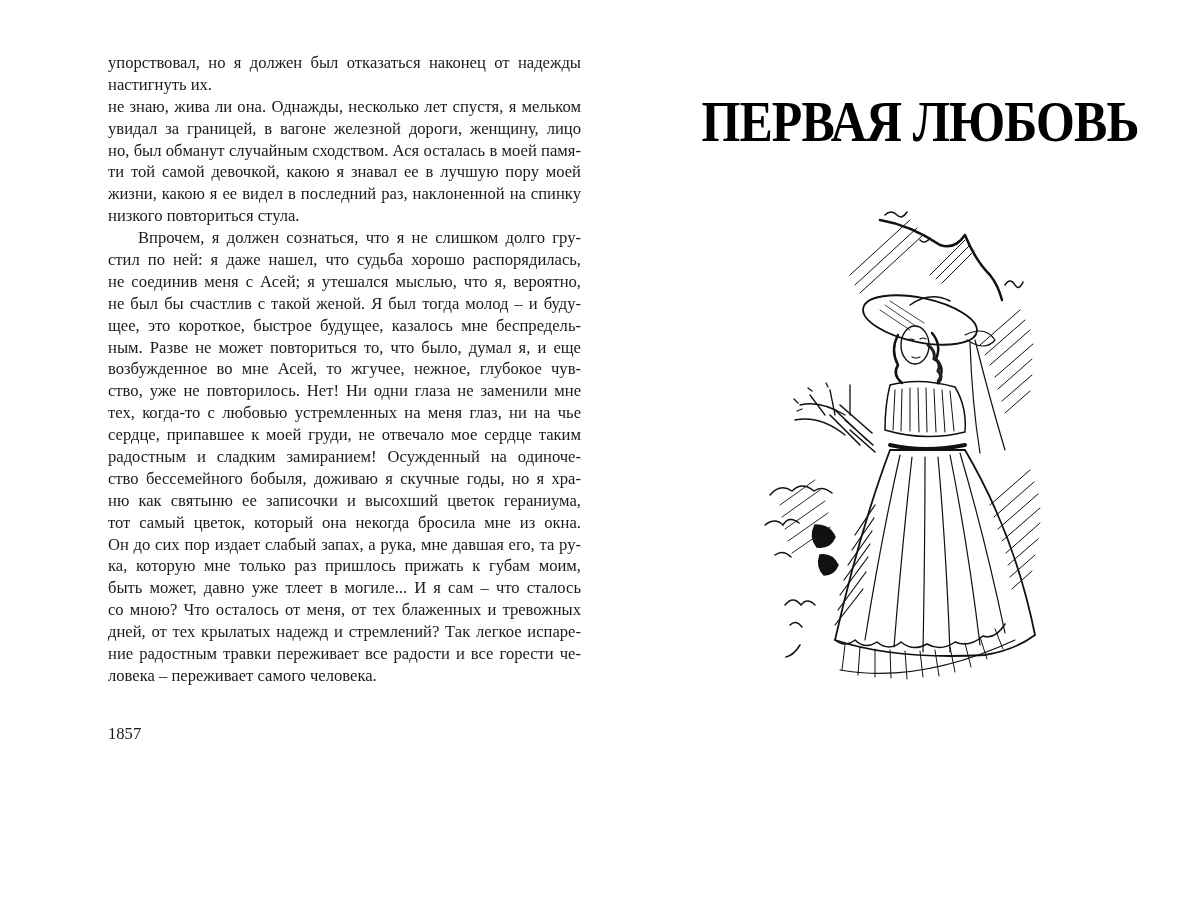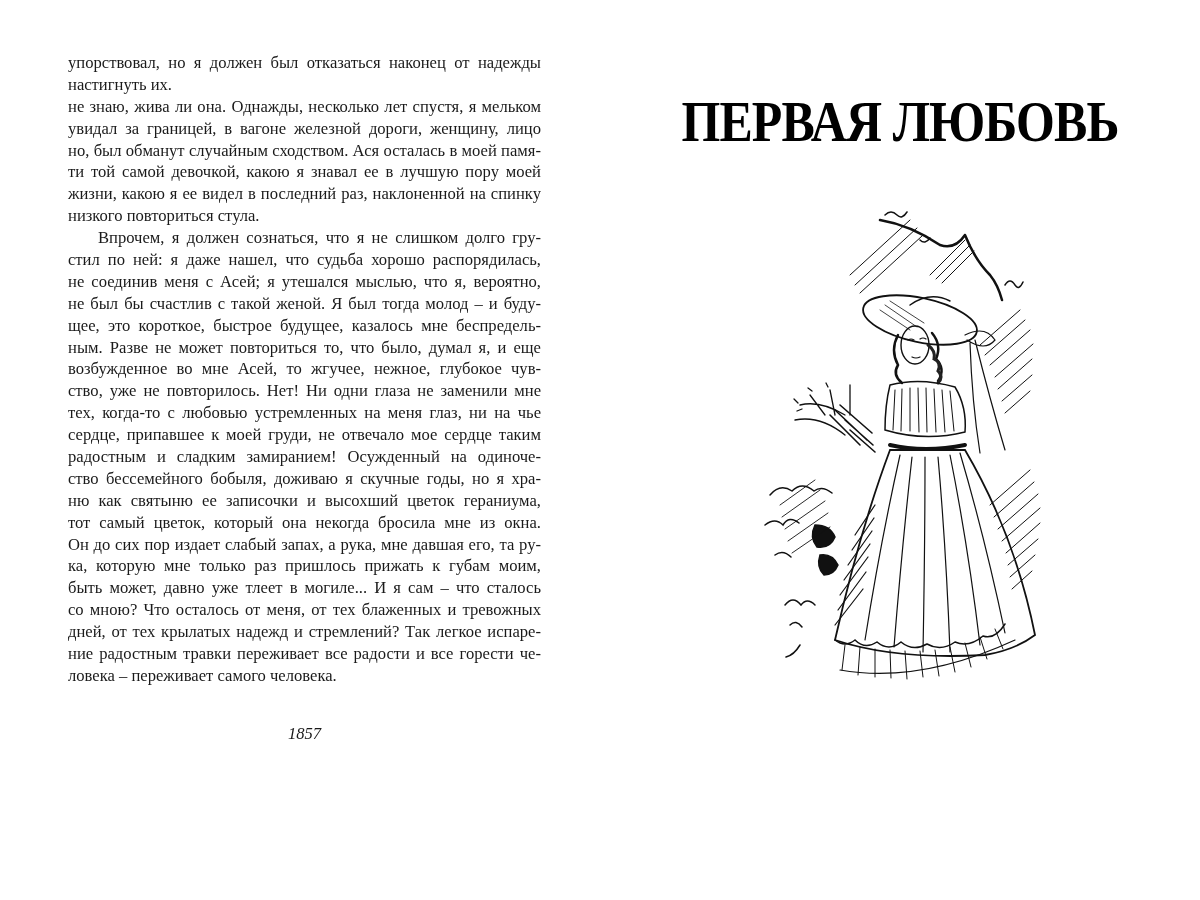--- a/index.html
+++ b/index.html
@@ -1,23 +1,23 @@
 <!DOCTYPE html>
 <html><head>
   <meta charset="utf-8">
   <style>
     html, body { margin: 0; padding: 0; background: #ffffff; }
     body { width: 1200px; height: 900px; position: relative; overflow: hidden; font-family: "Liberation Serif", serif; color: #1a1a1a; }
     .spread { position: absolute; inset: 0; display: flex; }
-    .page { position: relative; width: 600px; height: 900px; }
+    .page { position: relative; width: 600px; height: 900px; margin-left: 40px; }
     .page-left .text-block { position: absolute; left: 68px; top: 52px; width: 473px; }
     .line { display: block; font-size: 16.6px; line-height: 21.9px; height: 21.9px; white-space: nowrap; text-align: justify; text-align-last: justify; }
     .line.last { text-align-last: left; }
     .line.indent { padding-left: 30px; }
-    .date { position: absolute; left: 68px; top: 724px; width: 473px; text-align: center; font-style: italic; font-size: 16.6px; }
+    .date { position: absolute; left: 68px; top: 724px; width: 473px; text-align: left; font-size: 16.6px; }
     .title { position: absolute; left: 0; width: 100%; top: 88px; text-align: center; font-family: "Liberation Serif", serif; font-weight: bold; font-size: 58px; letter-spacing: -1px; transform: scaleX(0.86); color: #000; }
     .illustration { position: absolute; left: 740px; top: 205px; width: 330px; height: 500px; }
   </style>
 </head>
 <body>
 
 <div class="spread">
   <div class="page page-left">
     <div class="text-block" id="text-block">
         <span class="line">упорствовал, но я должен был отказаться наконец от надежды</span>

